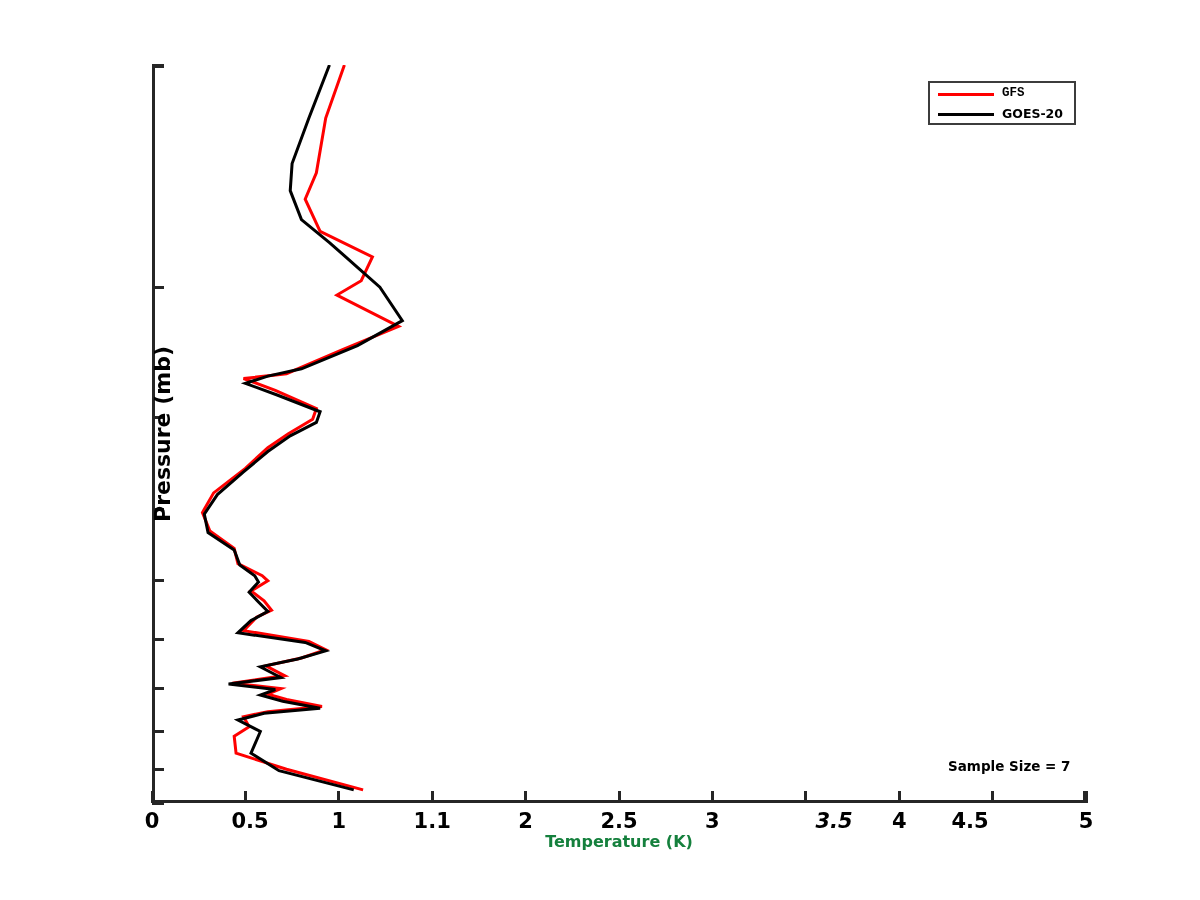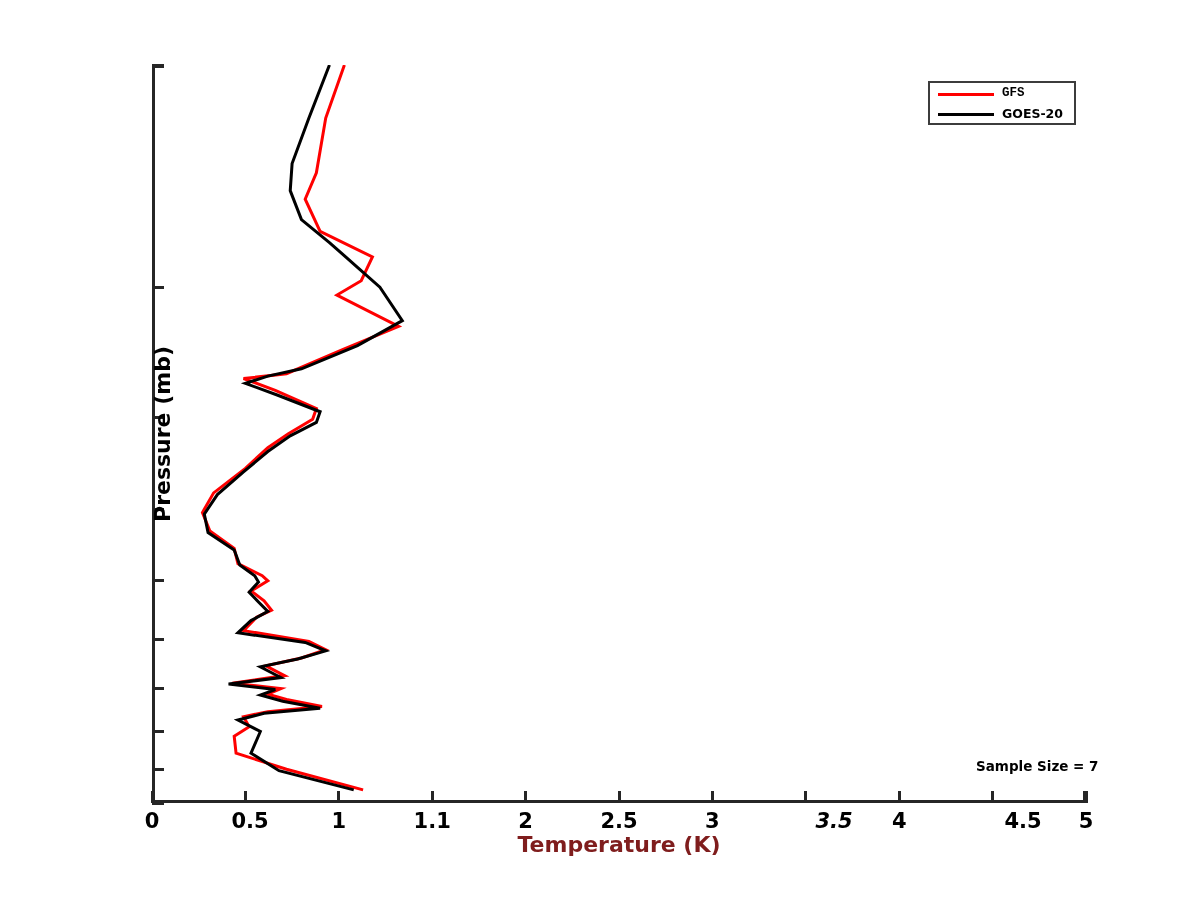--- a/index.html
+++ b/index.html
@@ -84,23 +84,23 @@
     font-weight: bold;
     color: #000000;
     white-space: nowrap;
   }
   #xaxis-title {
     position: absolute;
     left: 152px;
     top: 832px;
     width: 934px;
     text-align: center;
-    font-size: 22px;
-    font-weight: bold;
-    color: #7f1d1d;
+    font-size: 16px;
+    font-weight: bold;
+    color: #15803d;
   }
   #yaxis-title {
     position: absolute;
     left: 0px;
     top: 434px;
     width: 300px;
     text-align: center;
     font-size: 22px;
     font-weight: bold;
     color: #000000;
@@ -141,21 +141,20 @@
     white-space: nowrap;
   }
   #sample-size {
     position: absolute;
     left: 948px;
     top: 758px;
     font-size: 13.5px;
     font-weight: bold;
     color: #000000;
     white-space: nowrap;
-    margin-left: 28px;
   }
   #curves {
     position: absolute;
     inset: 0;
     overflow: hidden;
   }
 </style>
 </head>
 <body>
 
@@ -195,21 +194,21 @@
     <div id="xtick-labels">
         <div class="xtick-label" style="left: 0px;">0</div>
         <div class="xtick-label" style="left: 98px;">0.5</div>
         <div class="xtick-label" style="left: 186.8px;">1</div>
         <div class="xtick-label" style="left: 280.2px;">1.1</div>
         <div class="xtick-label" style="left: 373.6px;">2</div>
         <div class="xtick-label" style="left: 467px;">2.5</div>
         <div class="xtick-label" style="left: 560.4px;">3</div>
         <div class="xtick-label" style="left: 682px; font-style: italic;">3.5</div>
         <div class="xtick-label" style="left: 747.2px;">4</div>
-        <div class="xtick-label" style="left: 871px;">4.5</div>
+        <div class="xtick-label" style="left: 818px;">4.5</div>
         <div class="xtick-label" style="left: 934px;">5</div>
       </div>
     <svg id="curves" viewBox="0 0 934 738" preserveAspectRatio="none">
         <polyline points="192.40,0.00 173.72,53.05 164.38,107.84 153.18,134.20 168.12,166.28 220.42,191.93 209.22,215.68 184.93,230.07 246.58,261.33 190.54,284.58 134.50,308.71 91.53,313.56 123.29,325.39 164.38,343.45 160.65,354.25 136.36,368.77 115.82,382.66 93.40,403.35 61.64,427.88 50.44,447.51 57.91,466.01 82.19,483.49 85.93,498.72 110.21,510.67 115.82,515.84 99.00,525.94 112.08,535.72 119.55,545.22 104.61,552.16 91.53,565.61 156.91,576.41 173.72,584.79 149.44,592.95 113.95,600.91 121.42,604.82 132.63,610.60 80.32,618.14 128.89,623.68 115.82,629.13 134.50,634.49 169.99,641.49 115.82,646.65 91.53,651.72 97.14,661.64 82.19,671.25 84.06,688.17 134.50,704.23 211.08,724.92" fill="none" stroke="#ff0000" stroke-width="3" stroke-linejoin="miter" stroke-linecap="butt"></polyline>
         <polyline points="177.46,0.00 156.91,53.05 140.10,98.55 138.23,125.65 149.44,154.62 177.46,177.53 205.48,202.33 227.90,222.16 250.31,255.61 205.48,280.60 149.44,303.78 115.82,311.14 93.40,318.35 125.16,330.00 168.12,346.73 164.38,357.41 138.23,370.79 115.82,386.52 91.53,406.97 65.38,429.56 52.30,449.09 56.04,467.50 82.19,484.91 87.80,500.07 102.74,510.67 106.48,517.12 97.14,527.18 106.48,536.93 115.82,546.39 99.00,555.58 85.93,567.80 153.18,577.46 173.72,585.82 145.70,593.96 108.34,601.90 117.68,606.76 128.89,612.50 76.59,619.07 123.29,624.60 108.34,630.03 130.76,636.25 168.12,643.22 112.08,648.35 85.93,655.06 108.34,666.48 99.00,688.17 127.02,705.65 201.74,724.92" fill="none" stroke="#000000" stroke-width="3" stroke-linejoin="miter" stroke-linecap="butt"></polyline>
       </svg>
   </div>
 
   <div id="yaxis-title">Pressure (mb)</div>
   <div id="xaxis-title">Temperature (K)</div>

